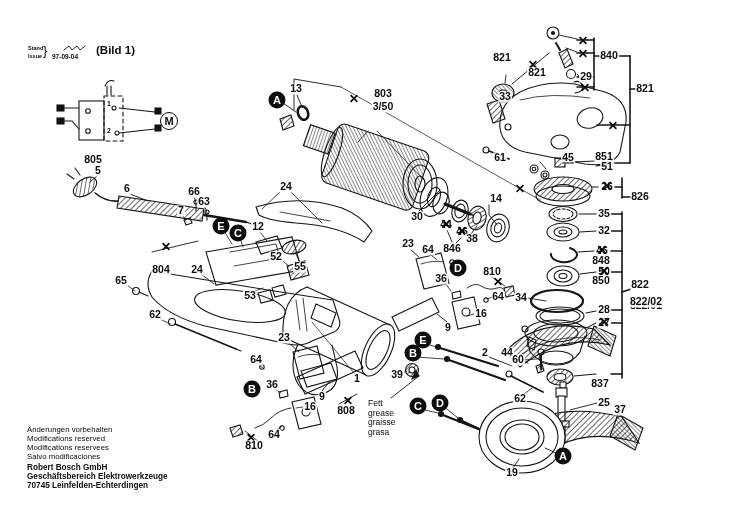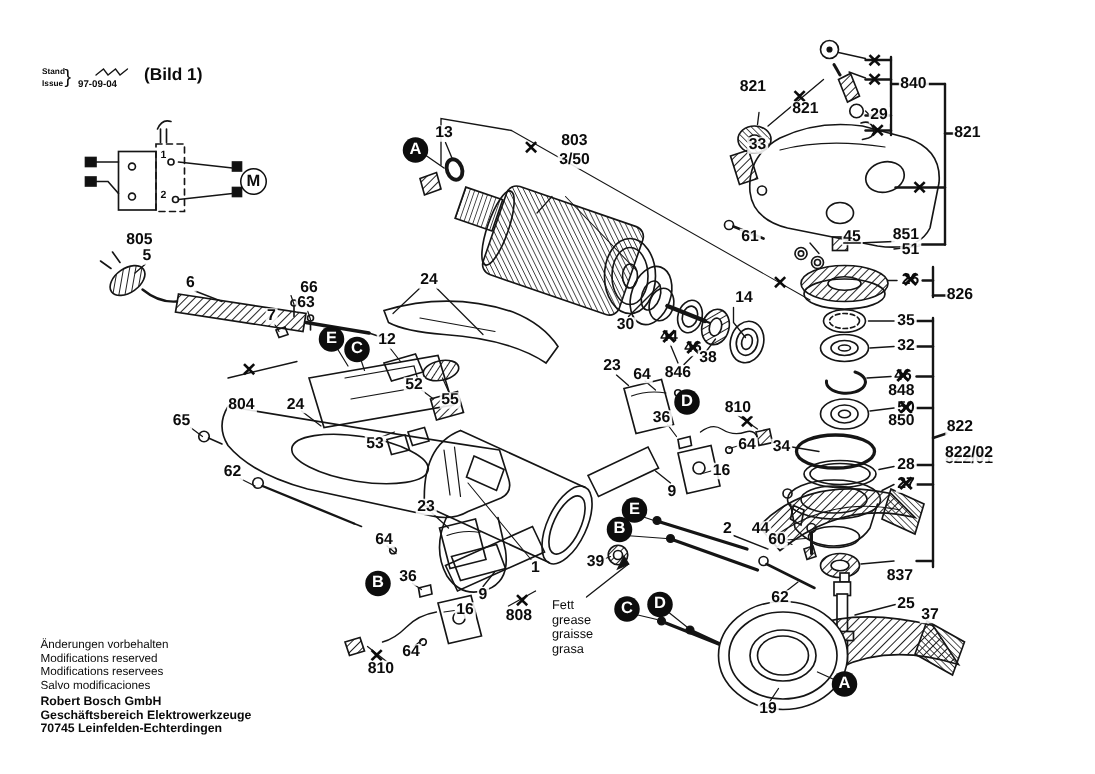--- a/index.html
+++ b/index.html
@@ -389,21 +389,21 @@
     <span class="gap"></span>
     <span class="comp">Robert Bosch GmbH</span>
     <span class="comp">Geschäftsbereich Elektrowerkzeuge</span>
     <span class="comp">70745 Leinfelden-Echterdingen</span>
   </div>
 
   <div class="layer">
       <span class="pl" style="left: 93px; top: 160px;">805</span>
       <span class="pl" style="left: 98px; top: 171px;">5</span>
       <span class="pl" style="left: 127px; top: 189px;">6</span>
-      <span class="pl" style="left: 206px; top: 192px; text-align: right;">66</span>
+      <span class="pl" style="left: 194px; top: 192px; text-align: right;">66</span>
       <span class="pl" style="left: 204px; top: 202px;">63</span>
       <span class="pl" style="left: 181px; top: 211px;">7</span>
       <span class="pl" style="left: 161px; top: 254px; margin-top: 16px;">804</span>
       <span class="pl" style="left: 286px; top: 187px;">24</span>
       <span class="pl" style="left: 197px; top: 270px;">24</span>
       <span class="pl" style="left: 258px; top: 227px;">12</span>
       <span class="pl" style="left: 276px; top: 257px;">52</span>
       <span class="pl" style="left: 300px; top: 267px;">55</span>
       <span class="pl" style="left: 250px; top: 296px;">53</span>
       <span class="pl" style="left: 121px; top: 281px;">65</span>

